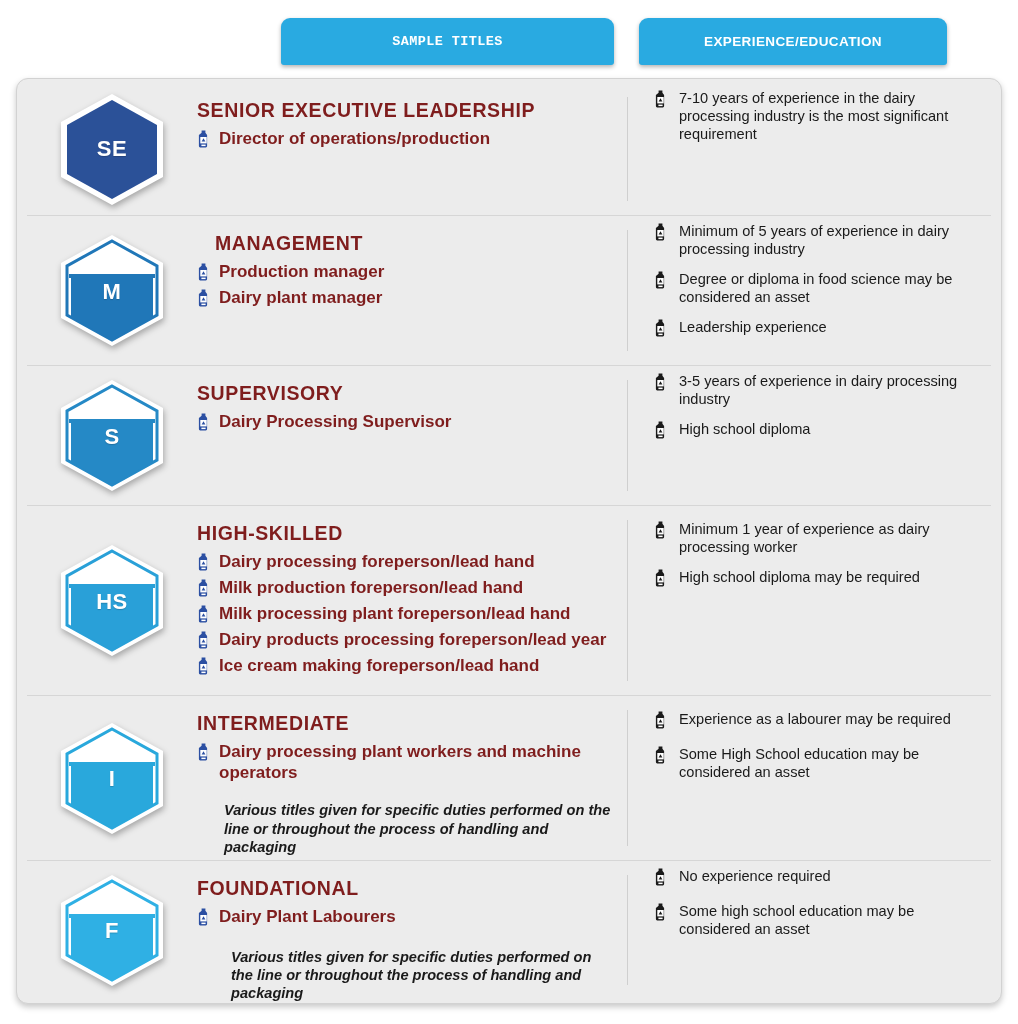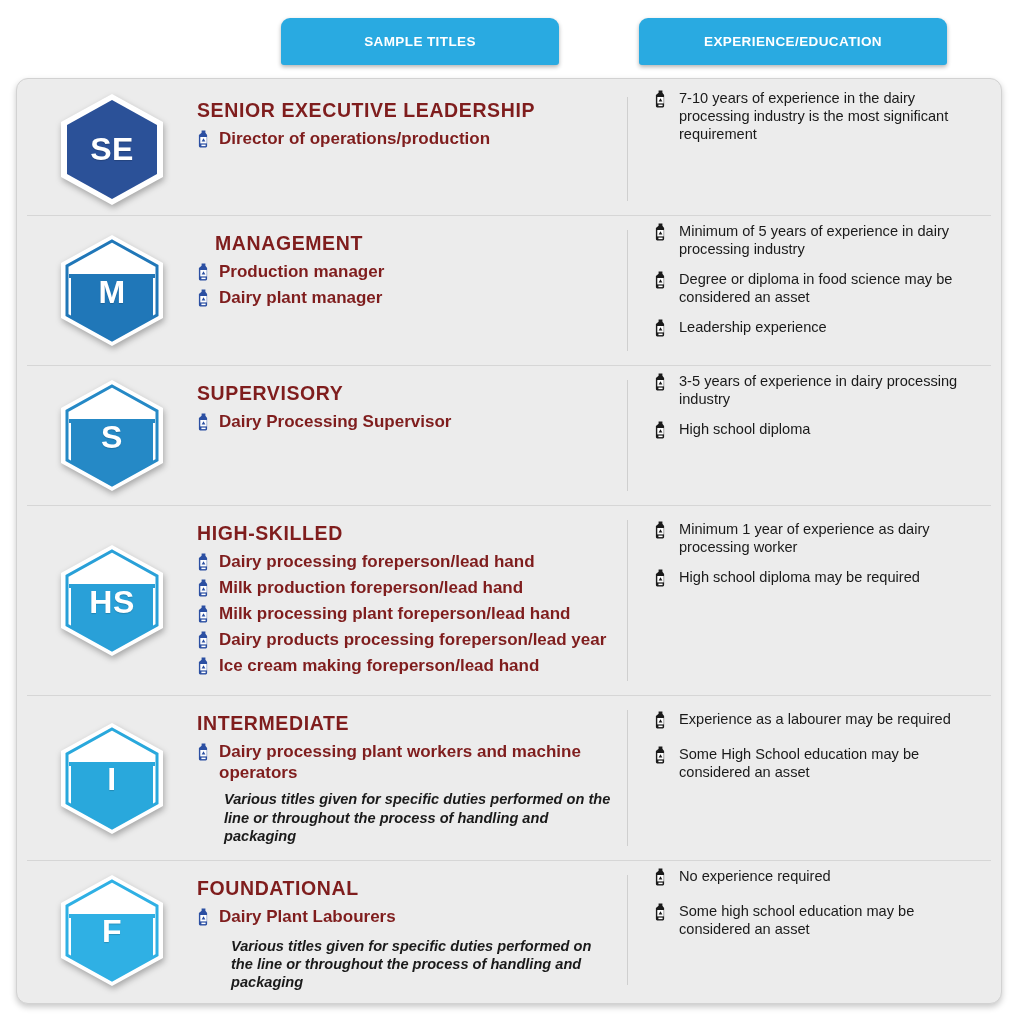--- a/index.html
+++ b/index.html
@@ -30,21 +30,21 @@
     border-radius: 9px 9px 3px 3px;
     box-shadow: 0 2px 4px rgba(0,0,0,0.30);
     display: flex;
     align-items: center;
     justify-content: center;
     color: #ffffff;
     font-size: 13.5px;
     font-weight: bold;
     letter-spacing: 0.4px;
   }
-  .col-header.titles   { left: 281px; width: 278px; }
+  .col-header.titles   { left: 281px; width: 333px; font-family: Liberation Mono, monospace; }
   .col-header.exp      { left: 639px; width: 308px; }
 
   
   .panel {
     position: absolute;
     top: 78px;
     left: 16px;
     width: 986px;
     height: 926px;
     background: #ececec;
@@ -87,21 +87,21 @@
   .hex-wrap svg { display: block; width: 104px; height: 113px; }
   .hex-label {
     position: absolute;
     left: 0;
     width: 104px;
     top: 50%;
     transform: translateY(-46%);
     text-align: center;
     color: #ffffff;
     font-weight: bold;
-    font-size: 32px;
+    font-size: 22px;
     letter-spacing: 0.5px;
     text-shadow: 0 1px 1px rgba(0,0,0,0.18);
   }
   .hex-wrap.solid .hex-label { transform: translateY(-50%); }
 
   
   .titles-cell {
     flex: 0 0 430px;
     width: 430px;
     padding-top: 16px;
@@ -129,21 +129,21 @@
     font-weight: bold;
     line-height: 1.22;
     padding-left: 9px;
   }
   .note {
     color: #1a1a1a;
     font-size: 14.6px;
     font-style: italic;
     font-weight: bold;
     line-height: 1.25;
-    margin-top: 7px;
+    margin-top: 18px;
     padding-left: 27px;
   }
   .note.nudge { padding-left: 34px; }
 
   
   .bottle { flex: 0 0 auto; display: block; }
   .bottle.blue  { margin-top: 1px; }
   .bottle.black { margin-top: 1px; }
 
   

